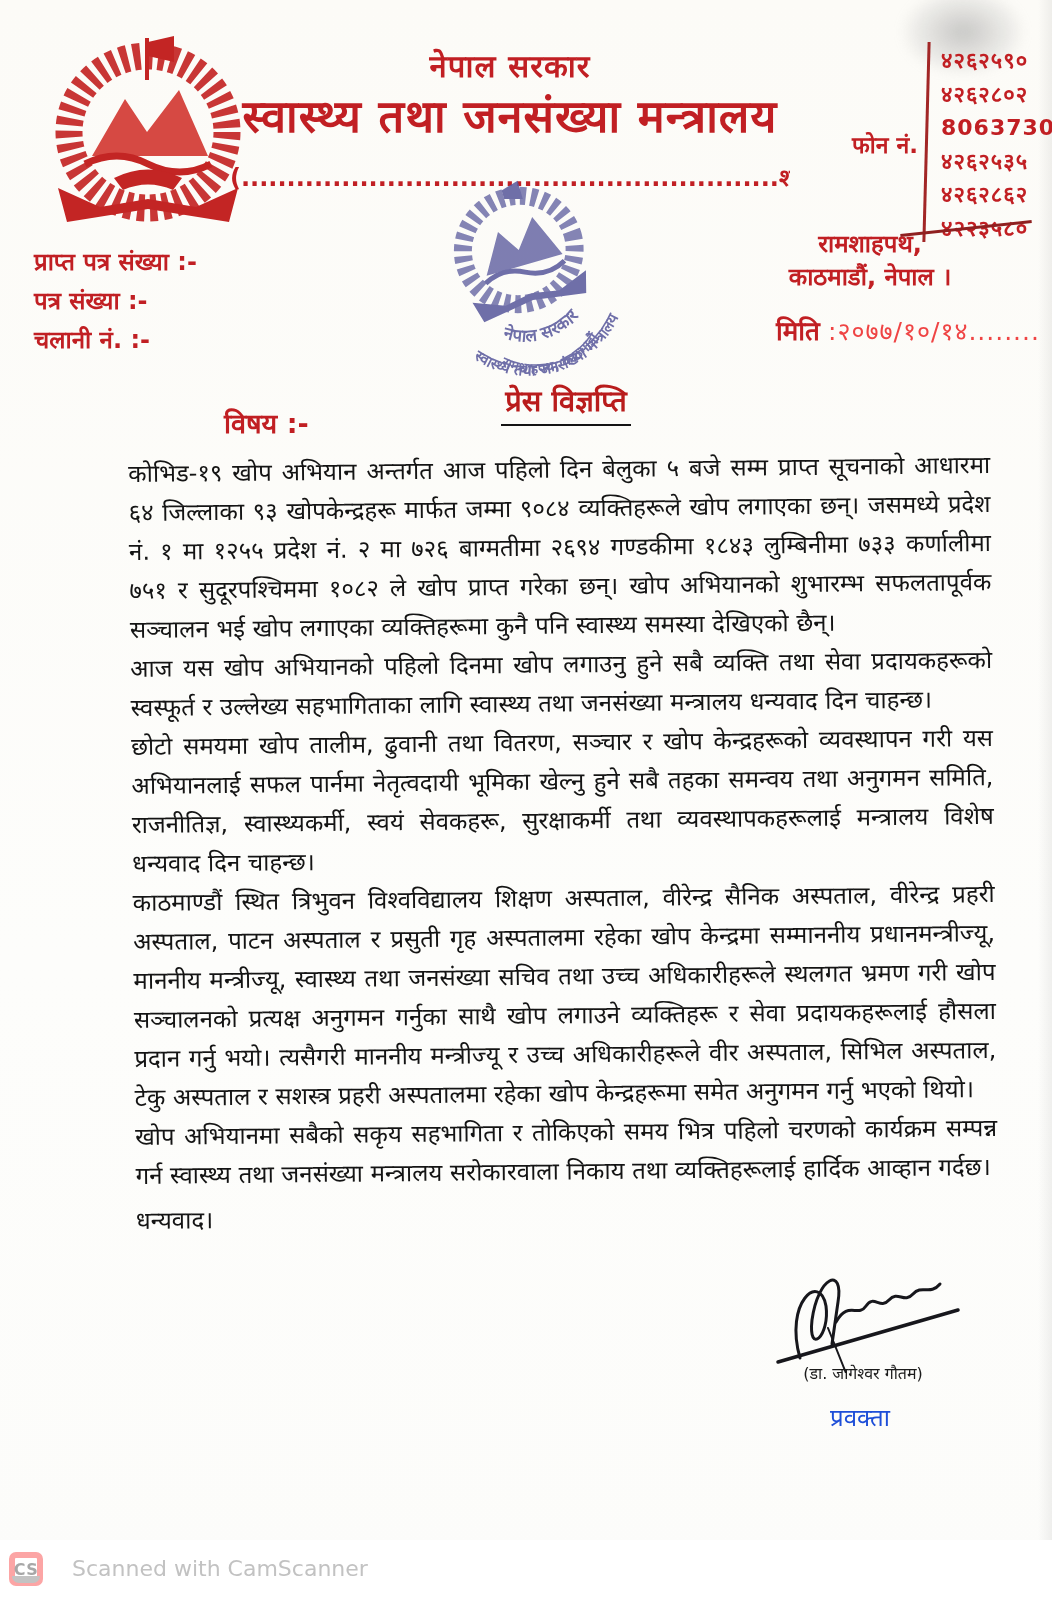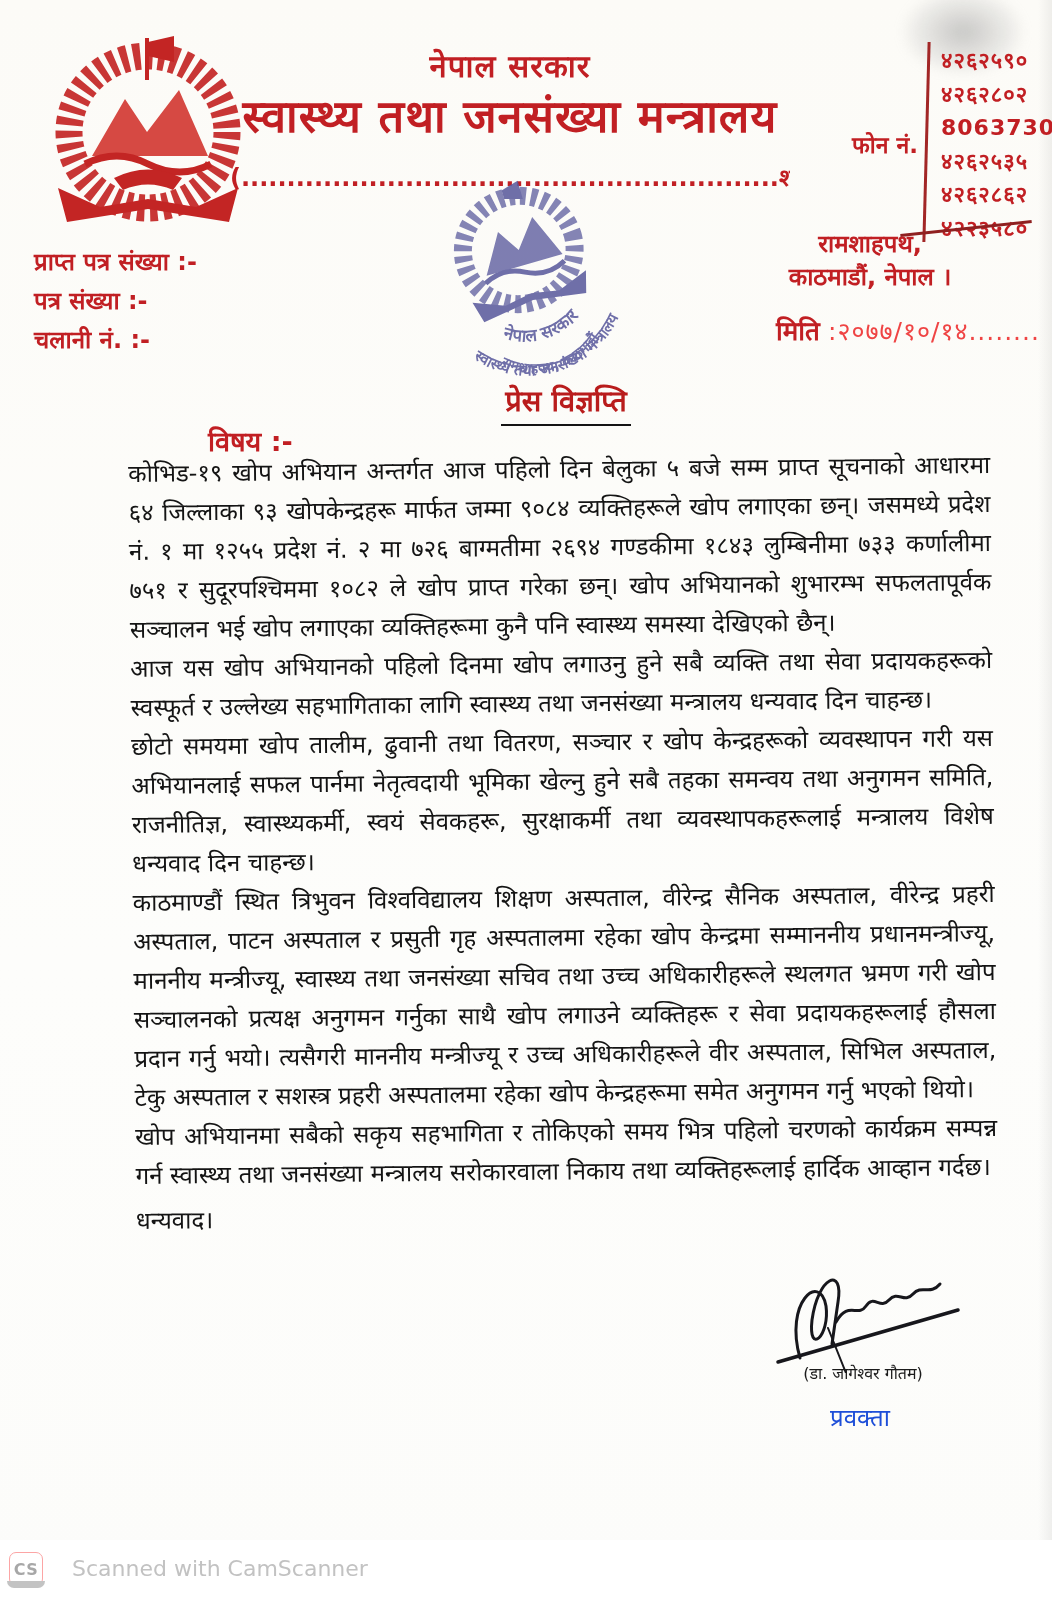--- a/index.html
+++ b/index.html
@@ -36,40 +36,40 @@
   .address-block{left:770px;top:228px;width:200px;text-align:center;
     font-size:24px;font-weight:bold;line-height:33px;}
   .date-line{left:732px;top:312px;font-size:26px;white-space:nowrap;}
   .date-line .lbl{color:#c11f23;font-weight:bold;margin-left:44px;}
   .date-line .val{color:#ef4444;font-size:25px;letter-spacing:1px;}
   
   .emblem{left:30px;top:36px;width:238px;height:200px;}
   .stamp{left:398px;top:178px;width:266px;height:215px;transform:rotate(-16deg);
     opacity:.88;}
   
-  .subject{left:208px;top:404px;font-size:27px;font-weight:bold;margin-top:18px;}
+  .subject{left:224px;top:404px;font-size:27px;font-weight:bold;}
   .press-title{left:426px;top:380px;width:280px;text-align:center;}
   .press-title span{display:inline-block;font-size:29px;font-weight:bold;color:#b91c1c;
     border-bottom:2.5px solid #141414;padding:0 4px 5px 4px;}
   
   .body-text{left:128px;top:455px;width:862px;color:#141414;
     font-size:24px;line-height:39px;text-align:justify;
     transform:rotate(-0.6deg);transform-origin:0 0;}
   .body-text p{margin:0;}
   .body-text p.closing{margin-top:6px;text-align:left;}
   
   .sig-scribble{left:762px;top:1258px;width:230px;height:115px;}
   .sig-name{left:738px;top:1362px;width:250px;text-align:center;
     font-size:16px;color:#1b1b1b;white-space:nowrap;}
   .sig-role{left:790px;top:1400px;width:140px;text-align:center;
     font-size:24px;color:#1d4ed8;}
   
   .scanner-bar{left:0;bottom:0;width:1052px;height:60px;background:#ffffff;}
   .cs-icon{position:absolute;left:9px;top:12px;width:34px;height:34px;
-    border:1px solid #fca5a5;border-radius:7px;background:#fff;box-sizing:border-box;
+    border:6px solid #fca5a5;border-radius:7px;background:#fff;box-sizing:border-box;
     display:flex;align-items:center;justify-content:center;}
   .cs-icon::after{content:"";position:absolute;left:-3px;right:-3px;bottom:-3px;height:7px;
     background:#c3c3c3;border-radius:0 0 7px 7px;}
   .cs-icon span{font-size:16px;font-weight:bold;color:#a7a7a7;letter-spacing:.5px;}
   .cs-text{position:absolute;left:56px;top:16px;font-size:22px;color:#c2c2c2;margin-left:16px;}
 </style>
 </head>
 <body>
 
 <div class="abs page-tone"></div>

